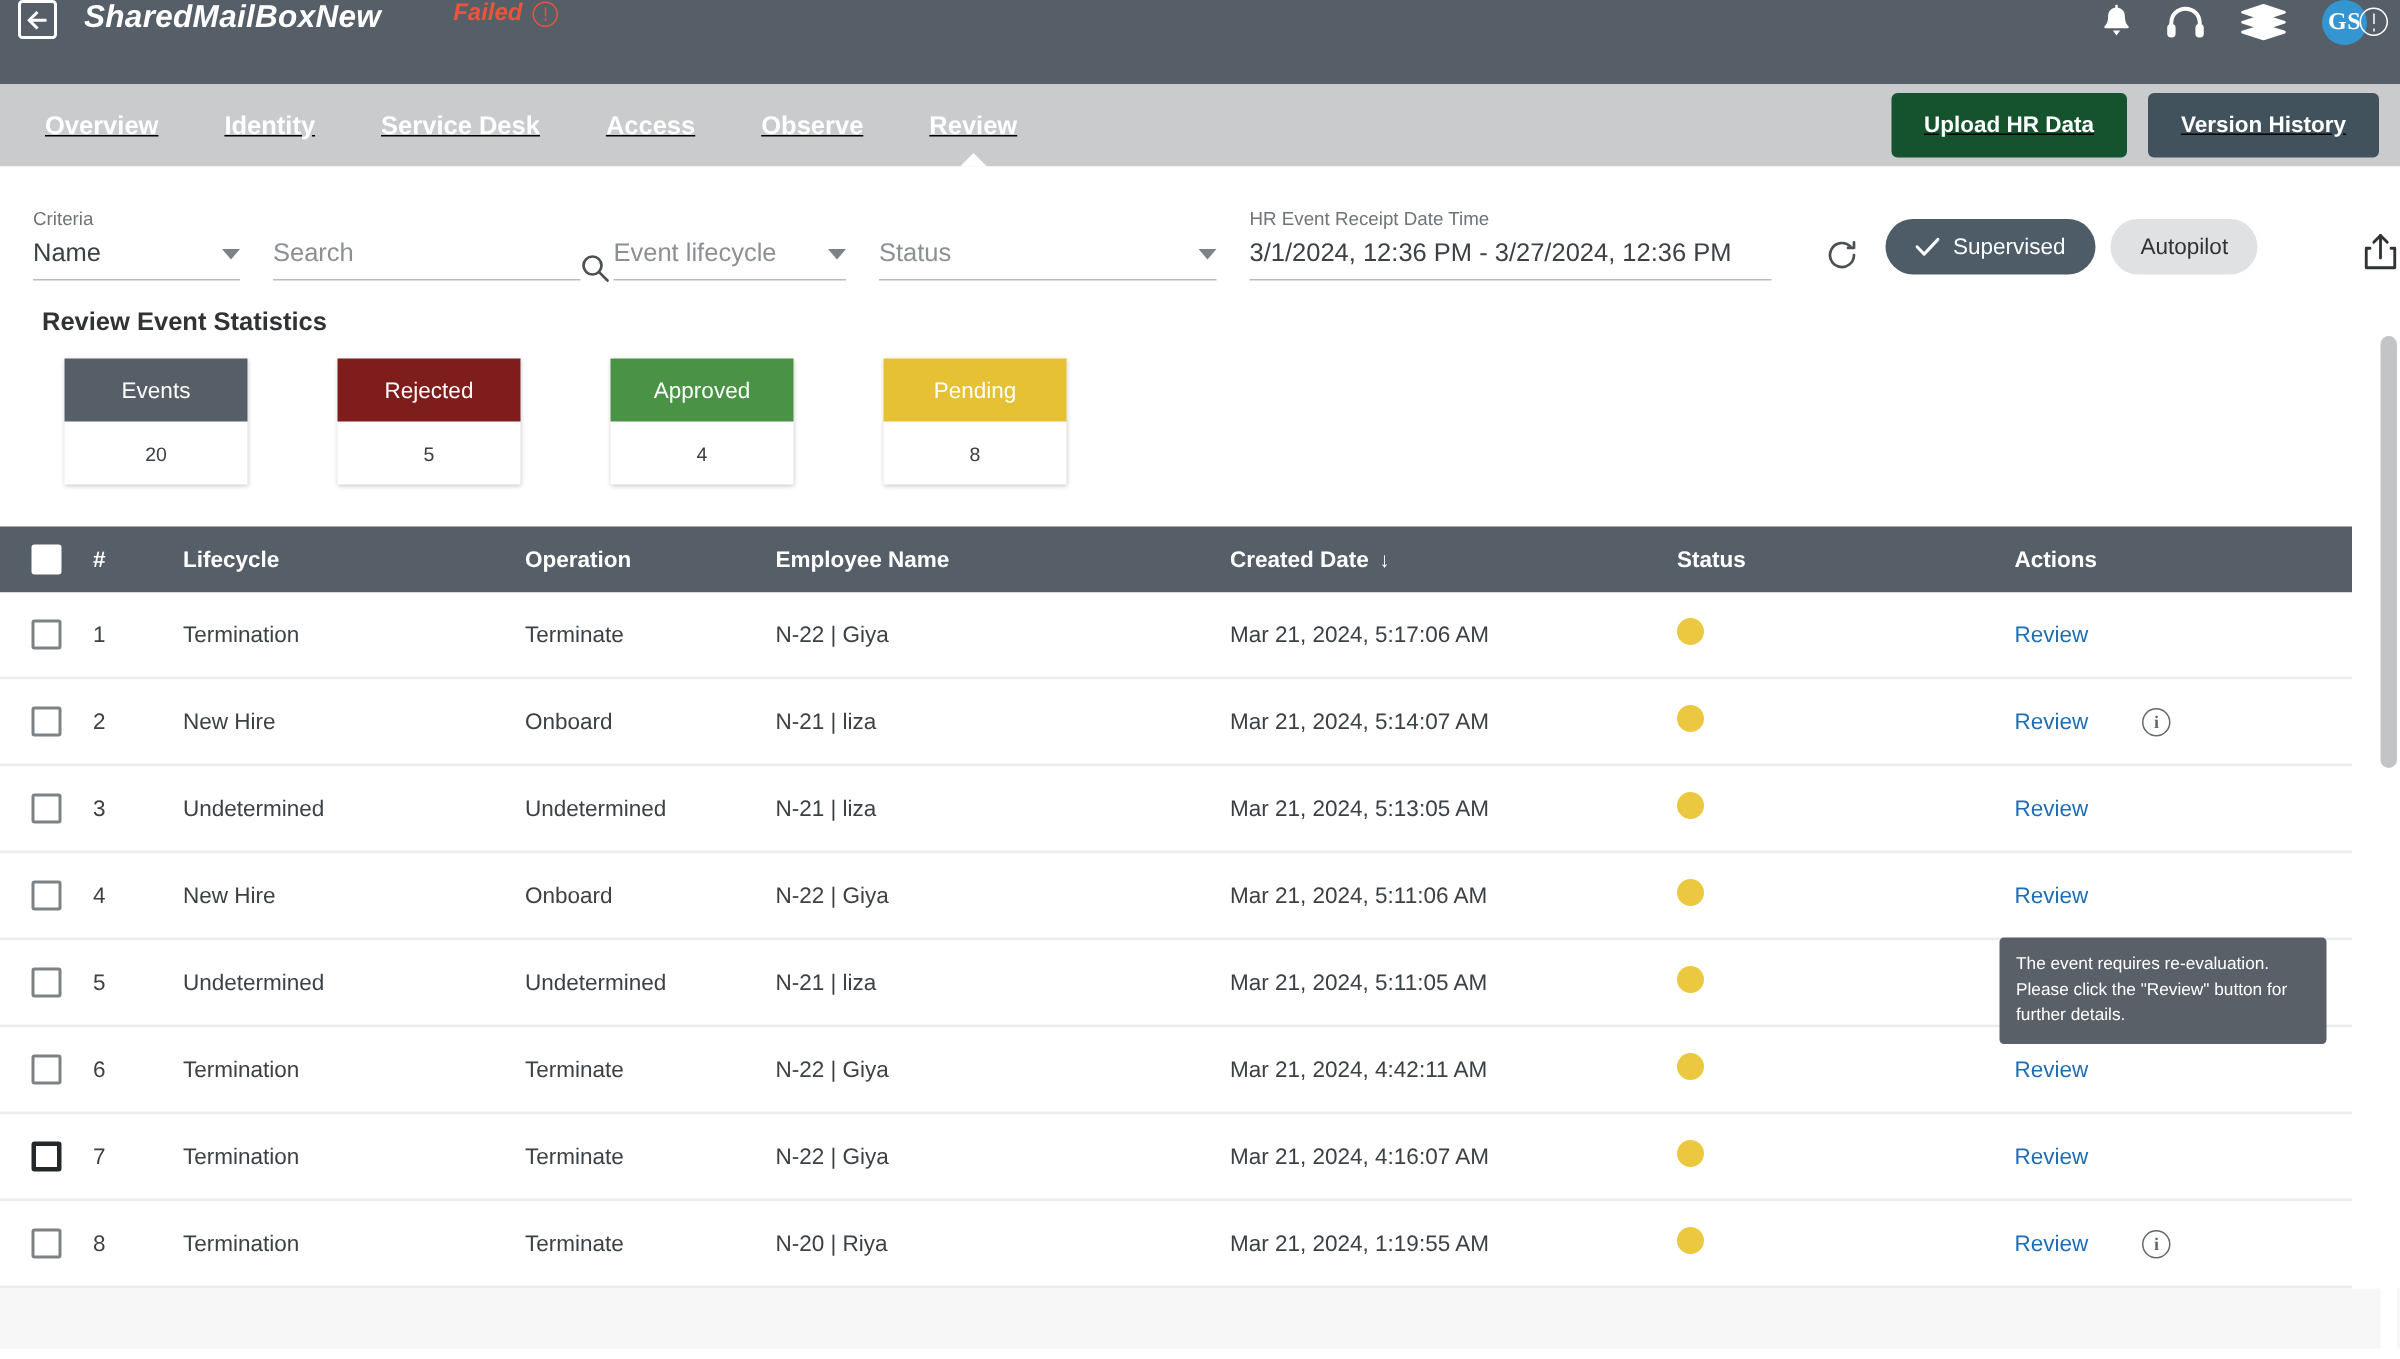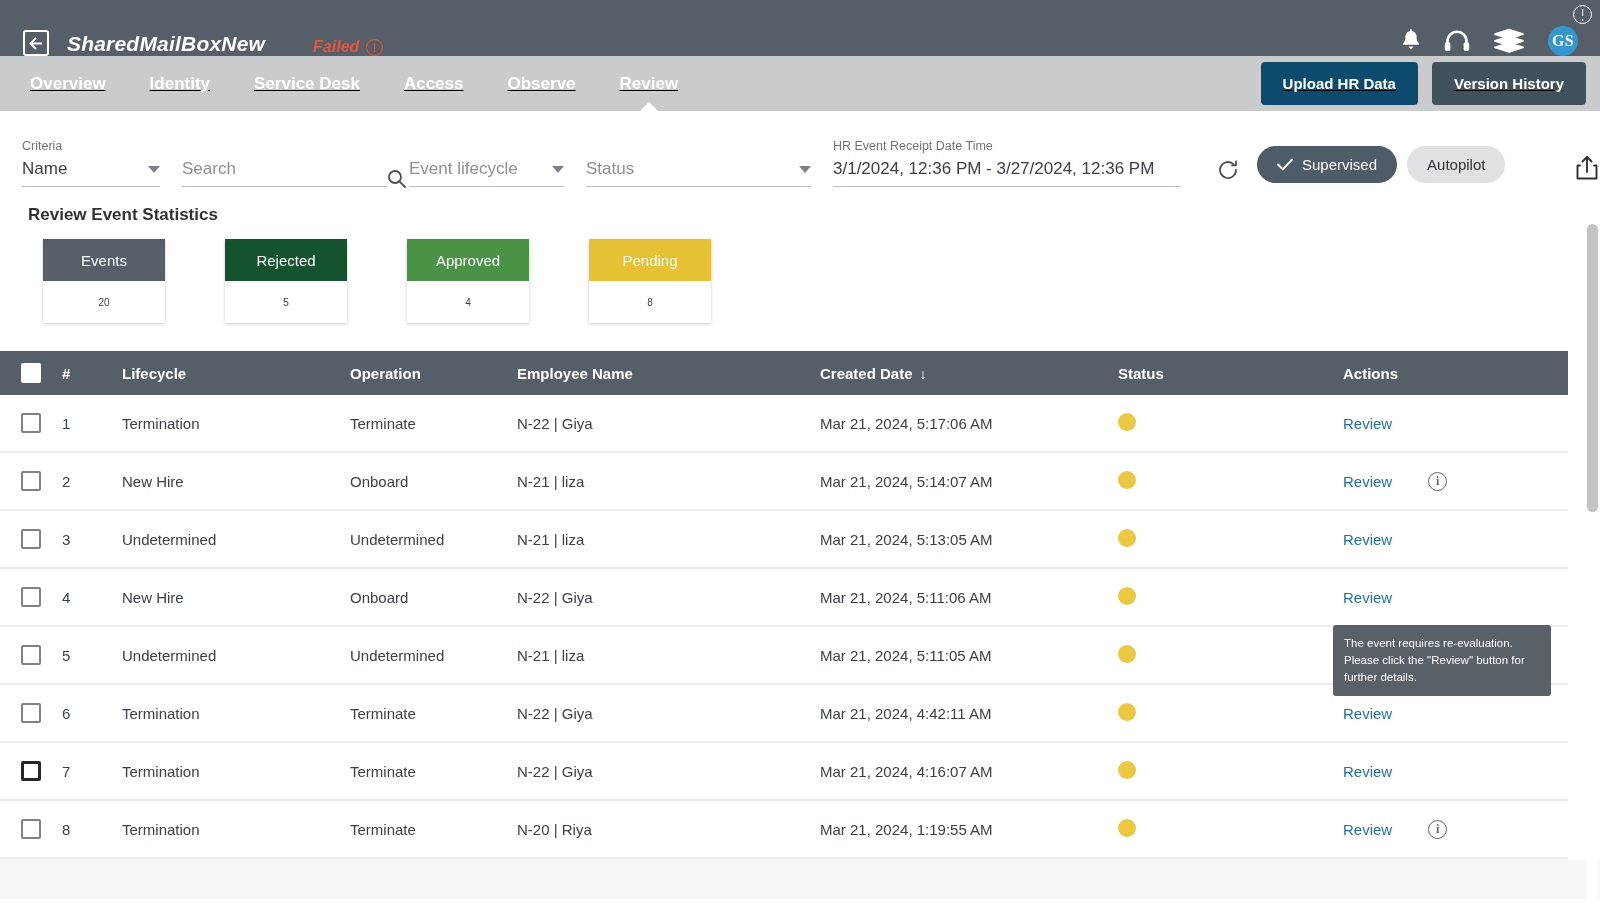--- a/index.html
+++ b/index.html
@@ -11,22 +11,22 @@
     background: #ffffff;
     font-family: "Liberation Sans", sans-serif;
     -webkit-font-smoothing: antialiased;
   }
 
   
   .topbar {
     height: 56px;
     background: #565f68;
     display: flex;
-    align-items: flex-end;
-    padding: 0 16px 0 23px;
+    align-items: flex-start;
+    padding: 0 16px 0 12px;
     position: relative;
   }
   .back-icon {
     width: 26px; height: 26px;
     border: 2.5px solid #ffffff;
     border-radius: 3px;
     display: flex; align-items: center; justify-content: center;
     margin-right: 18px;
     flex: 0 0 auto;
   }
@@ -124,21 +124,21 @@
   .nav-actions { margin-left: auto; display:flex; align-items:center; gap: 14px; }
   .btn {
     border: none; border-radius: 4px;
     font-family: inherit;
     font-size: 15px; font-weight: bold;
     color: #ffffff;
     padding: 13px 22px;
     cursor: pointer;
     white-space: nowrap;
   }
-  .btn-upload { background: #0c4a6e; }
+  .btn-upload { background: #14532d; }
   .btn-version { background: #41525d; }
 
   
   .content { position: relative; background:#fff; }
   .filters {
     display: flex; align-items: flex-end;
     padding: 22px 0 0 22px;
     height: 76px;
   }
   .field { position: relative; margin-right: 22px; }
@@ -193,21 +193,21 @@
   .stat-card {
     width: 122px;
     box-shadow: 0 1px 3px rgba(0,0,0,.22);
     background: #ffffff;
   }
   .stat-head {
     height: 42px; color: #ffffff; font-size: 15px;
     display: flex; align-items: center; justify-content: center;
   }
   .stat-val {
-    height: 42px; color: #3b4145; font-size: 10px;
+    height: 42px; color: #3b4145; font-size: 13px;
     display: flex; align-items: center; justify-content: center;
   }
 
   
   .table { width: 1568px; margin-top: 28px; }
   .thead {
     display: flex; align-items: center;
     background: #565f68; height: 44px;
     color: #ffffff; font-size: 15px; font-weight: bold;
   }
@@ -416,21 +416,21 @@
     </button>
   </div>
 
   <div class="stats-title">Review Event Statistics</div>
   <div class="stat-row">
     <div class="stat-card">
       <div class="stat-head" style="background:#565f68">Events</div>
       <div class="stat-val">20</div>
     </div>
     <div class="stat-card">
-      <div class="stat-head" style="background:#14532d">Rejected</div>
+      <div class="stat-head" style="background:#7f1d1d">Rejected</div>
       <div class="stat-val">5</div>
     </div>
     <div class="stat-card">
       <div class="stat-head" style="background:#4a9245">Approved</div>
       <div class="stat-val">4</div>
     </div>
     <div class="stat-card">
       <div class="stat-head" style="background:#e5c133">Pending</div>
       <div class="stat-val">8</div>
     </div>

